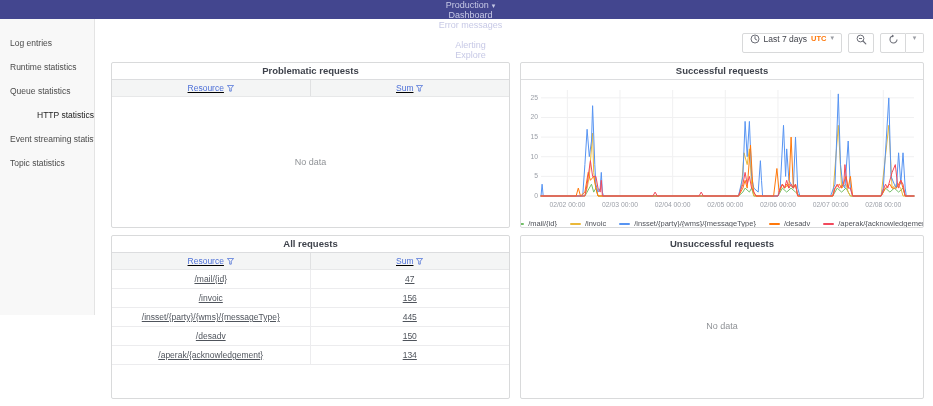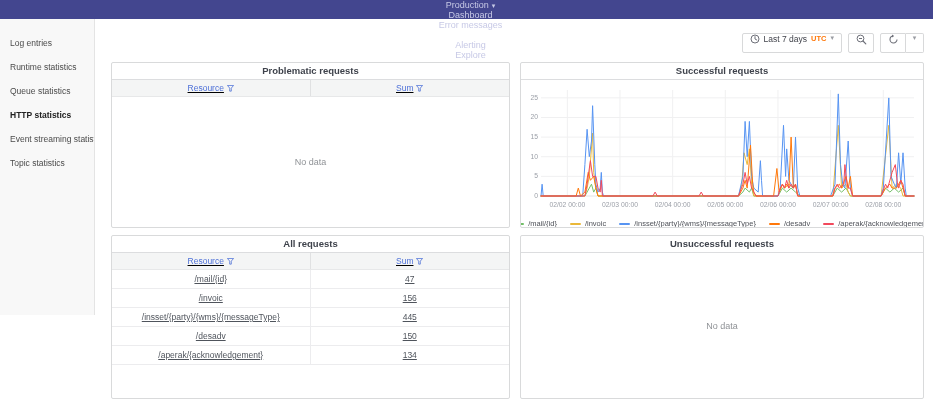--- a/index.html
+++ b/index.html
@@ -11,21 +11,21 @@
   .nav-item { color:#c7c9e6; font-size:9px; padding:0 13px; cursor:pointer;
     display:flex; align-items:center; gap:3px; white-space:nowrap; }
   .nav-item.active { color:#ffffff; font-weight:bold; }
   .nav-caret { font-size:7px; color:#c7c9e6; line-height:1; }
   
   .layout { display:flex; height:296px; }
   .sidebar { width:95px; background:#f8f8f8; border-right:1px solid #e4e4e4;
     padding-top:12px; flex-shrink:0; }
   .side-item { font-size:8.5px; color:#4b4b4b; padding:0 0 0 10px; height:24px;
     line-height:24px; cursor:pointer; white-space:nowrap; overflow:hidden; }
-  .side-item.active { font-weight:bold; color:#222; }
+  .side-item.active { font-weight:normal; color:#222;text-align:right; }
   .content { flex:1; padding:0 9px 0 16px; }
   
   .controls { height:43px; display:flex; justify-content:flex-end;
     align-items:center; gap:6px; padding-top:4px; }
   .btn { height:20px; border:1px solid #d8d9da; border-radius:2px; background:#fff;
     display:flex; font-size:8.5px; color:#41434b;
     cursor:pointer; }
   .btn.time { padding:0 7px; gap:4px; }
   .btn.icon-btn { width:26px; justify-content:center; }
   .split { display:flex; }

